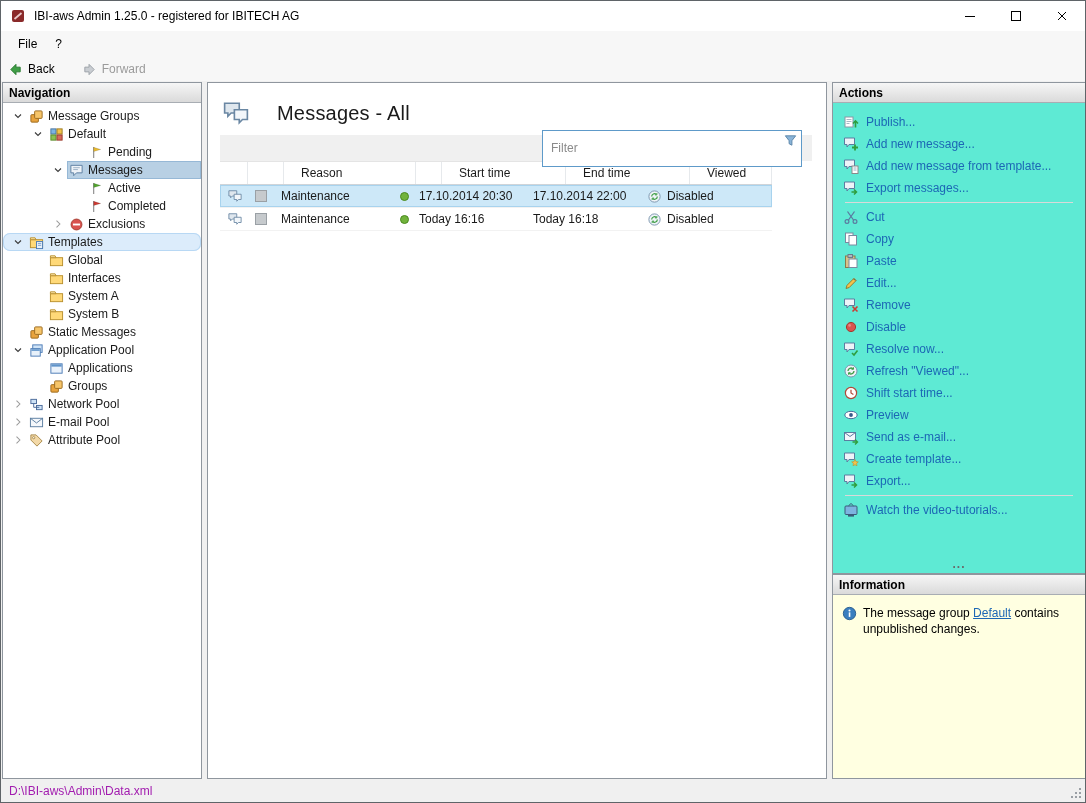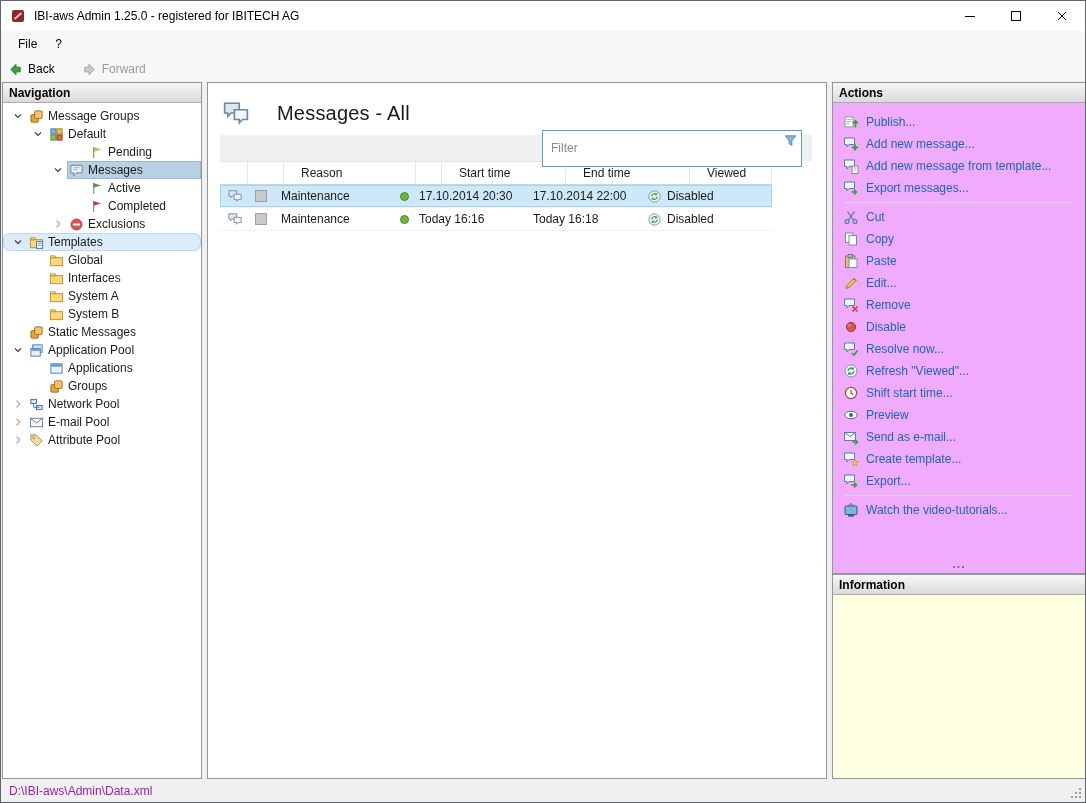--- a/index.html
+++ b/index.html
@@ -20,21 +20,21 @@
   .menubar { position:absolute; top:30px; left:0; right:0; height:26px; background:#f7f7f7; display:flex; align-items:center; padding-left:8px; }
   .menu-item { padding:4px 9px; color:#000; }
   .toolbar { position:absolute; top:56px; left:0; right:0; height:24px; background:#f7f7f7; display:flex; align-items:center; padding-left:7px; gap:27px; }
   .tool-btn { display:flex; align-items:center; gap:5px; color:#000; }
   .tool-btn.disabled { color:#9b9b9b; }
   .tool-btn svg { width:15px; height:15px; }
   
   .panel-header { height:20px; background:linear-gradient(#f6f6f6,#dadada); border-bottom:1px solid #a8adb3; display:flex; align-items:center; padding-left:6px; font-weight:bold; font-size:12px; color:#000; }
   .nav-panel { position:absolute; left:1px; top:81px; width:200px; bottom:23px; background:#fff; border:1px solid #8f969e; }
   .center-panel { position:absolute; left:206px; top:81px; width:620px; bottom:23px; background:#fff; border:1px solid #8f969e; overflow:hidden; }
-  .actions-panel { position:absolute; left:831px; top:81px; width:254px; height:492px; background:#f0abfc; border:1px solid #8f969e; }
+  .actions-panel { position:absolute; left:831px; top:81px; width:254px; height:492px; background:#5eead4; border:1px solid #8f969e; }
   .info-panel { position:absolute; left:831px; top:573px; width:254px; bottom:23px; background:#ffffe1; border:1px solid #8f969e; }
   
   .tree { padding-top:4px; }
   .tree-row { height:18px; display:flex; align-items:center; }
   .tree-row .sp { flex:0 0 auto; }
   .l0 .sp { width:6px; } .l1 .sp { width:26px; } .l2 .sp { width:46px; } .l3 .sp { width:66px; }
   .tw { flex:0 0 18px; display:flex; align-items:center; justify-content:center; }
   .tw svg { width:12px; height:12px; }
   .tc { display:flex; align-items:center; gap:4px; flex:1; height:100%; padding:0 2px; }
   .tico { width:15px; height:15px; flex:0 0 15px; }
@@ -737,20 +737,26 @@
           </svg>
           <span>Watch the video-tutorials...</span>
         </a>
 
       <div class="overflow-dots">...</div>
     </div>
   </div>
 
   <div class="info-panel">
     <div class="panel-header">Information</div>
+    <div class="info-body">
+      <svg>
+          <use href="#i-info"></use>
+        </svg>
+      <div><span>The message group </span><span class="info-link">Default</span><span> contains unpublished changes.</span></div>
+    </div>
   </div>
 
   <div class="statusbar">
     <span>D:\IBI-aws\Admin\Data.xml</span>
     <svg class="resize-grip">
         <use href="#i-grip"></use>
       </svg>
   </div>
 
 </div>

